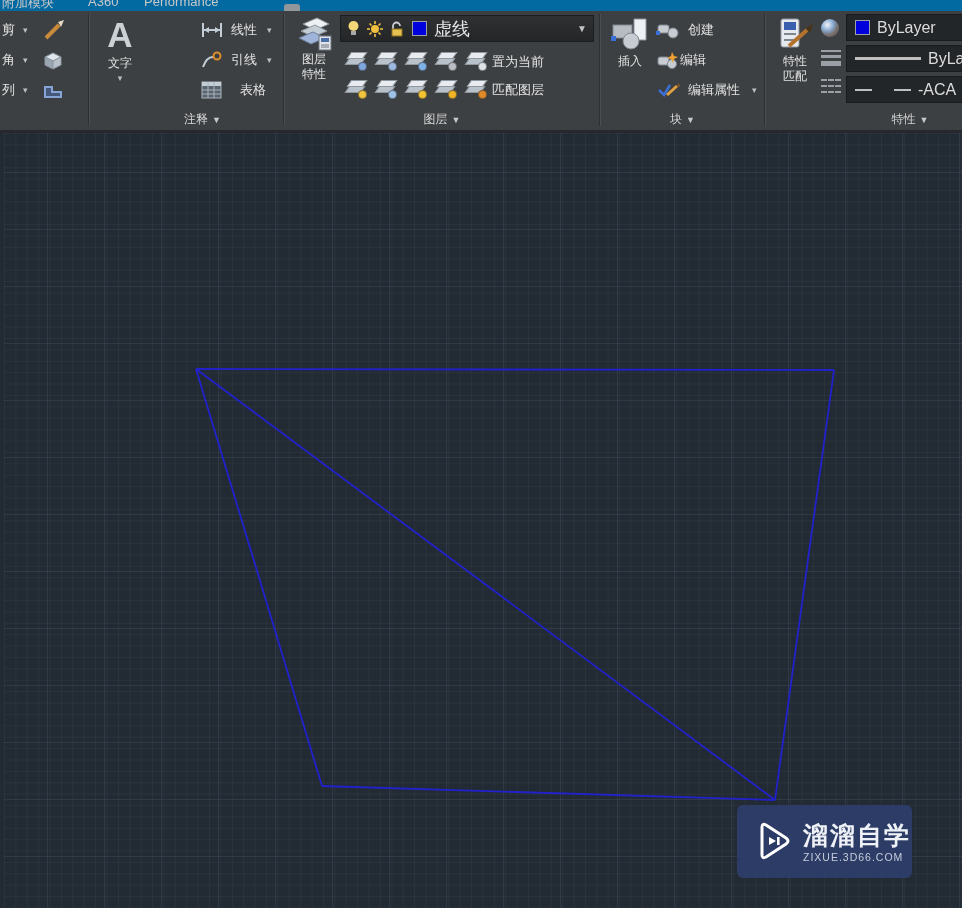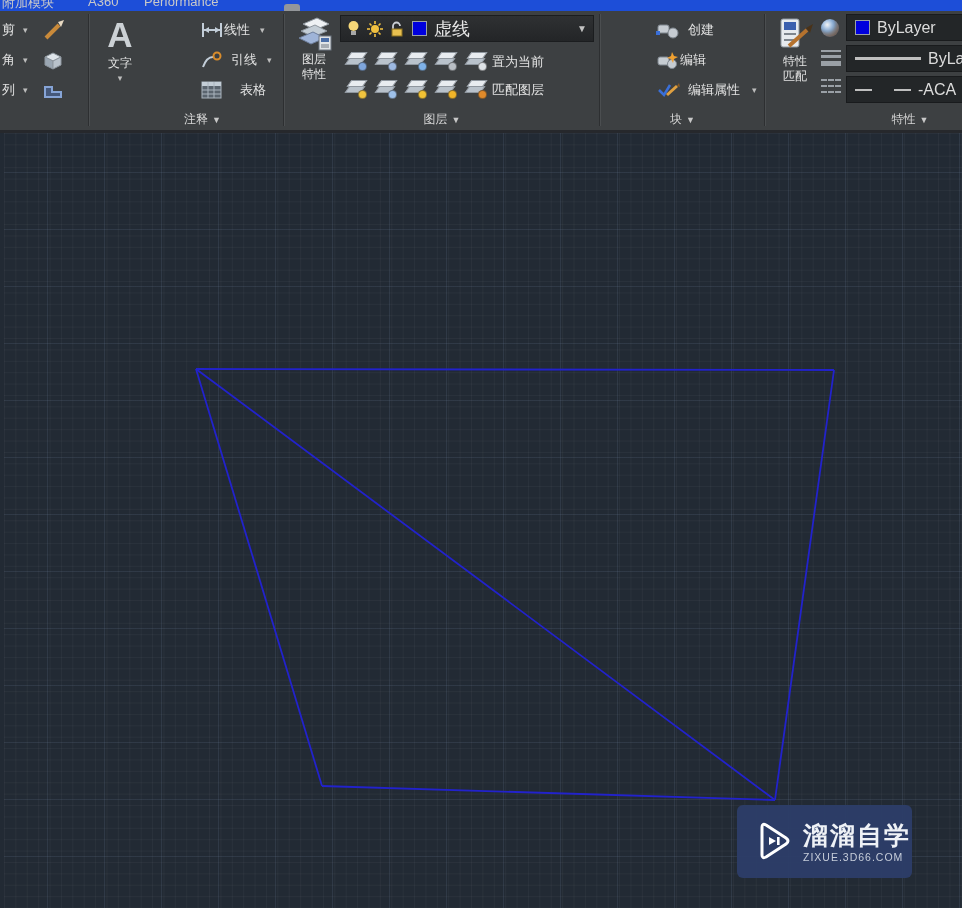--- a/index.html
+++ b/index.html
@@ -2,21 +2,21 @@
 <html><head>
 <meta charset="utf-8">
 <style>
   * { margin:0; padding:0; box-sizing:border-box; }
   html,body { width:962px; height:908px; overflow:hidden; background:#222a34;
     font-family:"Liberation Sans", sans-serif; }
   body { position:relative; }
 
   
   .tabbar { position:absolute; left:0; top:0; width:962px; height:11px;
-    background:#1d4ed8; overflow:hidden; }
+    background:#0369a1; overflow:hidden; }
   .tabbar span { position:absolute; top:-6px; font-size:13px; color:#c9c9c9; white-space:nowrap; }
   .tab-sliver { position:absolute; left:284px; top:4px; width:16px; height:7px;
     background:#93969a; border-radius:3px 3px 0 0; }
 
   
   .ribbon { position:absolute; left:0; top:11px; width:962px; height:119px;
     background:#3d4042; }
   .vsep { position:absolute; top:3px; height:112px; width:0;
     border-left:1px solid #2d2f31; border-right:1px solid #4b4e50; }
   .panel-label { position:absolute; top:100px; height:18px; font-size:12px;
@@ -143,21 +143,21 @@
 
 
   <div class="row" style="left:200px;top:7px">
     <svg width="24" height="18">
       <line x1="3" y1="2" x2="3" y2="16" stroke="#c2cdd8" stroke-width="2"></line>
       <line x1="21" y1="2" x2="21" y2="16" stroke="#c2cdd8" stroke-width="2"></line>
       <line x1="4" y1="9" x2="20" y2="9" stroke="#c2cdd8" stroke-width="2"></line>
       <polygon points="4,9 9,6 9,12" fill="#c2cdd8"></polygon>
       <polygon points="20,9 15,6 15,12" fill="#c2cdd8"></polygon>
     </svg>
-    <span class="rtext" style="">线性</span>
+    <span class="rtext" style="margin-left:7px">线性</span>
     <span class="arr-small" style="margin-left:10px">▾</span>
   </div>
   <div class="row" style="left:200px;top:37px">
     <svg width="24" height="18">
       <path d="M3,16 Q7,5 14,6" fill="none" stroke="#c2cdd8" stroke-width="2"></path>
       <circle cx="17" cy="5" r="3.5" fill="none" stroke="#d98c2b" stroke-width="2"></circle>
     </svg>
     <span class="rtext" style="margin-left:7px">引线</span>
     <span class="arr-small" style="margin-left:10px">▾</span>
   </div>
@@ -264,20 +264,29 @@
       </div>
       <div class="ltool">
         <div class="sheet s1"></div>
         <div class="sheet s2"></div>
         <span class="accent" style="background:#e08a2a"></span>
       </div>
     </div>
   <span class="tool-label" style="top:42px">置为当前</span>
   <span class="tool-label" style="top:70px">匹配图层</span>
 
+  <div class="bigbtn" style="left:606px;width:48px">
+    <svg width="40" height="38" style="margin-top:2px">
+      <rect x="3" y="9" width="19" height="13" fill="#b6bcc2" stroke="#7e868e"></rect>
+      <polygon points="24,3 36,3 36,24 28,24 24,20" fill="#eef1f4" stroke="#8e969e"></polygon>
+      <circle cx="21" cy="25" r="8" fill="#c6ccd2" stroke="#7e868e"></circle>
+      <rect x="1" y="20" width="5" height="5" fill="#3a6fd8"></rect>
+    </svg>
+    <div class="lbl">插入</div>
+  </div>
 
   <div class="row" style="left:656px;top:7px">
     <svg width="24" height="18">
       <rect x="2" y="4" width="11" height="8" rx="2" fill="#c6ccd2" stroke="#7e868e"></rect>
       <circle cx="17" cy="12" r="5" fill="#c6ccd2" stroke="#7e868e"></circle>
       <rect x="0" y="10" width="4" height="4" fill="#3a6fd8"></rect>
     </svg>
     <span class="rtext" style="margin-left:8px">创建</span>
   </div>
   <div class="row" style="left:656px;top:37px">

